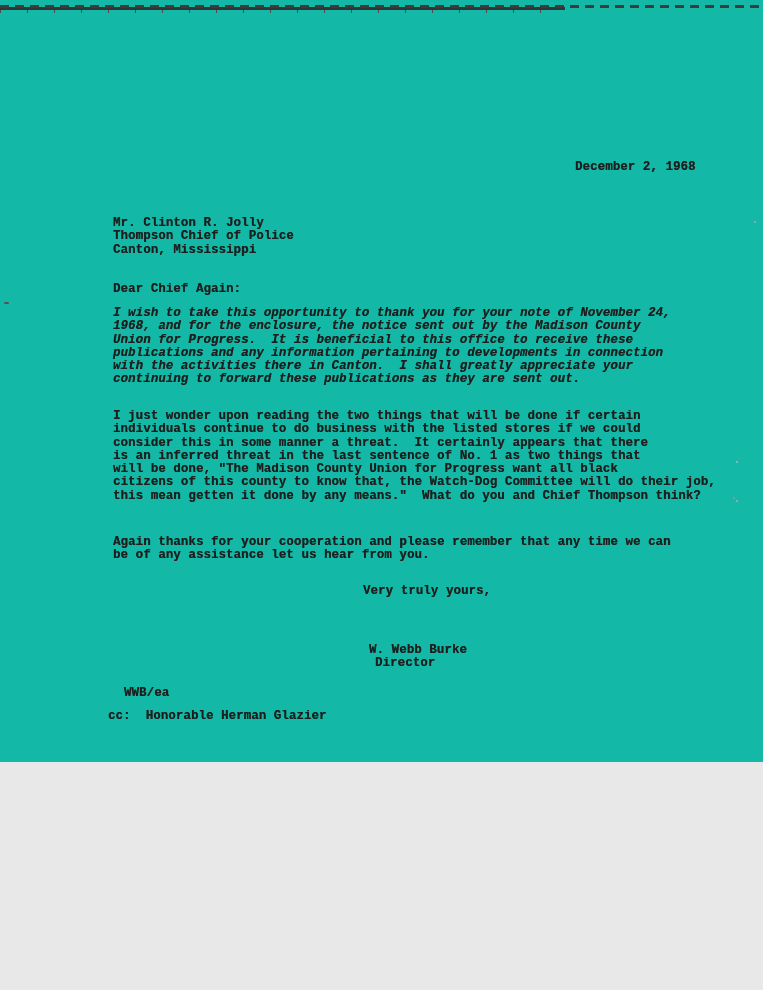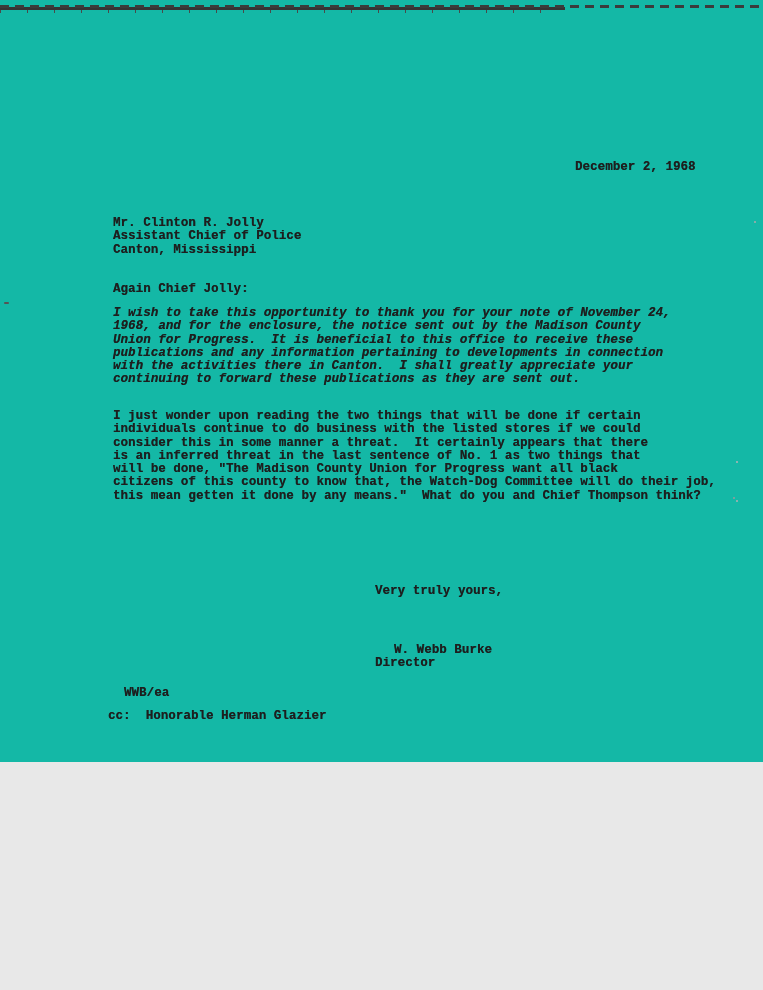--- a/index.html
+++ b/index.html
@@ -38,22 +38,22 @@
     letter-spacing: 0.1px;
     text-shadow: 0.3px 0.3px 0.4px rgba(25,25,25,0.75);
     filter: blur(0.22px);
   }
   .date        { left: 575px; top: 161px; }
   .recipient   { left: 113px; top: 217px; }
   .salutation  { left: 113px; top: 283px; }
   .para-1      { left: 113px; top: 307px; font-style: italic; }
   .para-2      { left: 113px; top: 410px; }
   .para-3      { left: 113px; top: 536px; }
-  .closing     { left: 375px; top: 585px; text-align: center; }
-  .sig-name    { left: 394px; top: 644px; }
+  .closing     { left: 363px; top: 585px; text-align: center; }
+  .sig-name    { left: 369px; top: 644px; }
   .sig-title   { left: 375px; top: 657px; }
   .initials    { left: 124px; top: 687px; font-family: Liberation Mono, monospace; }
   .cc-line     { left: 108px; top: 710px; }
   .handwritten {
     position: absolute;
     left: 342px;
     top: 930px;
     font-family: "DejaVu Serif", serif;
     font-style: italic;
     font-weight: 400;
@@ -73,40 +73,42 @@
 </head>
 <body>
 
 <div class="page">
 
   <div class="top-edge"></div>
 
   <div class="typed date">December 2, 1968</div>
 
   <div class="typed recipient">Mr. Clinton R. Jolly
-Assistant Chief of Police
+Thompson Chief of Police
 Canton, Mississippi</div>
 
-  <div class="typed salutation">Again Chief Jolly:</div>
+  <div class="typed salutation">Dear Chief Again:</div>
 
   <div class="typed para-1">I wish to take this opportunity to thank you for your note of November 24,
 1968, and for the enclosure, the notice sent out by the Madison County
 Union for Progress.  It is beneficial to this office to receive these
 publications and any information pertaining to developments in connection
 with the activities there in Canton.  I shall greatly appreciate your
 continuing to forward these publications as they are sent out.</div>
 
   <div class="typed para-2">I just wonder upon reading the two things that will be done if certain
 individuals continue to do business with the listed stores if we could
 consider this in some manner a threat.  It certainly appears that there
 is an inferred threat in the last sentence of No. 1 as two things that
 will be done, "The Madison County Union for Progress want all black
 citizens of this county to know that, the Watch-Dog Committee will do their job,
 this mean getten it done by any means."  What do you and Chief Thompson think?</div>
 
+  <div class="typed para-3">Again thanks for your cooperation and please remember that any time we can
+be of any assistance let us hear from you.</div>
 
   <div class="typed closing">Very truly yours,</div>
 
   <div class="typed sig-name">W. Webb Burke</div>
 
   <div class="typed sig-title">Director</div>
 
   <div class="typed initials">WWB/ea</div>
 
   <div class="typed cc-line">cc:  Honorable Herman Glazier</div>

